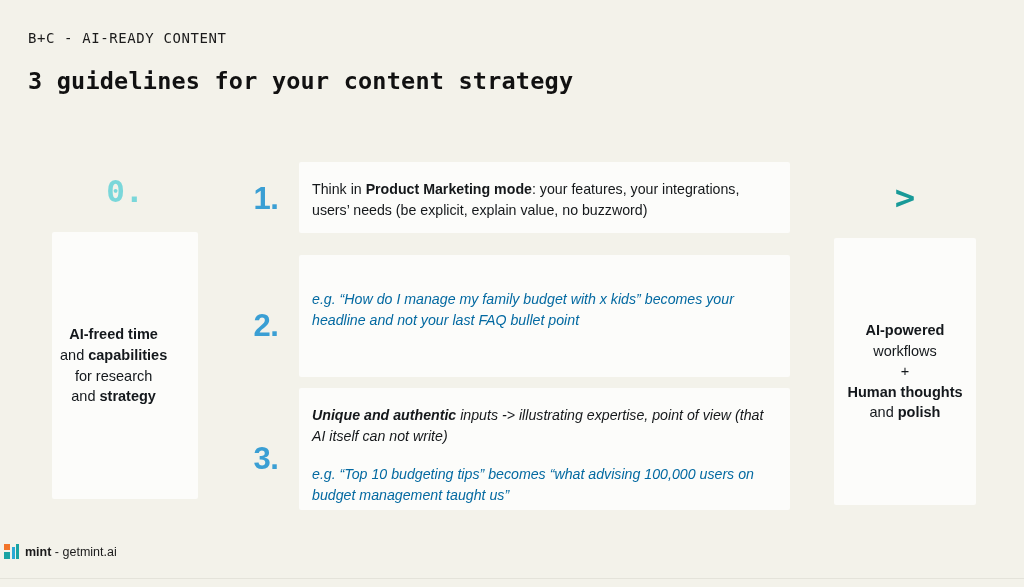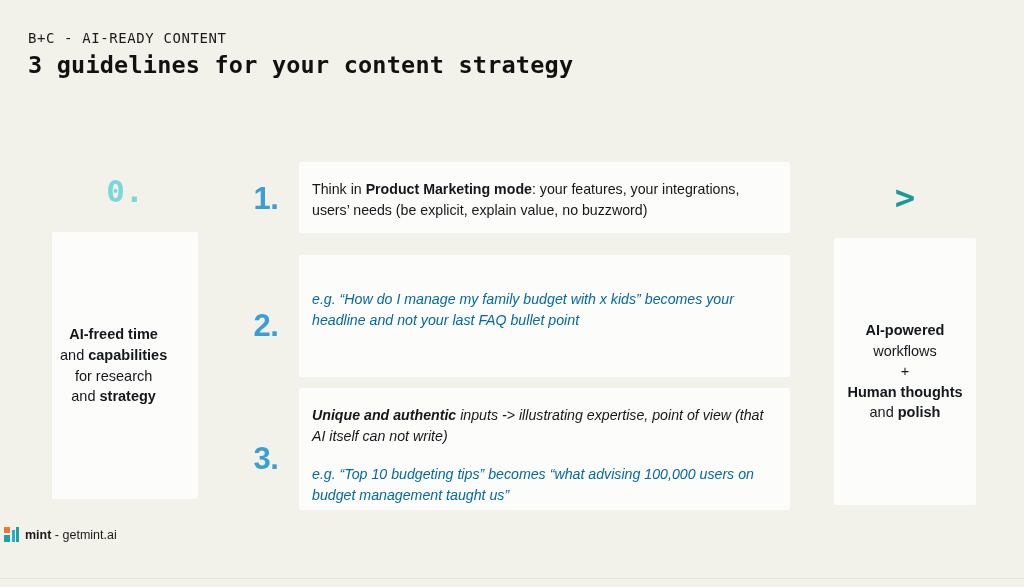--- a/index.html
+++ b/index.html
@@ -31,21 +31,21 @@
     color: #1b1b1b;
     white-space: pre;
   }
 
   #slide-title {
     font-family: "DejaVu Sans Mono", monospace;
     font-size: 23.5px;
     font-weight: bold;
     letter-spacing: 0.2px;
     color: #111111;
-    margin-top: 5px;
+    margin-top: 21px;
     white-space: pre;
   }
 
   
   .card {
     position: absolute;
     background: #fcfcfa;
     border-radius: 2px;
   }
 
@@ -159,21 +159,21 @@
     left: 0;
     top: 578px;
     width: 1024px;
     height: 1px;
     background: #e4e3da;
   }
 
   #footer {
     position: absolute;
     left: 4px;
-    top: 527px;
+    top: 544px;
     display: flex;
     align-items: center;
     gap: 6px;
   }
 
   #brand-mark {
     width: 15px;
     height: 15px;
     position: relative;
     flex: none;

